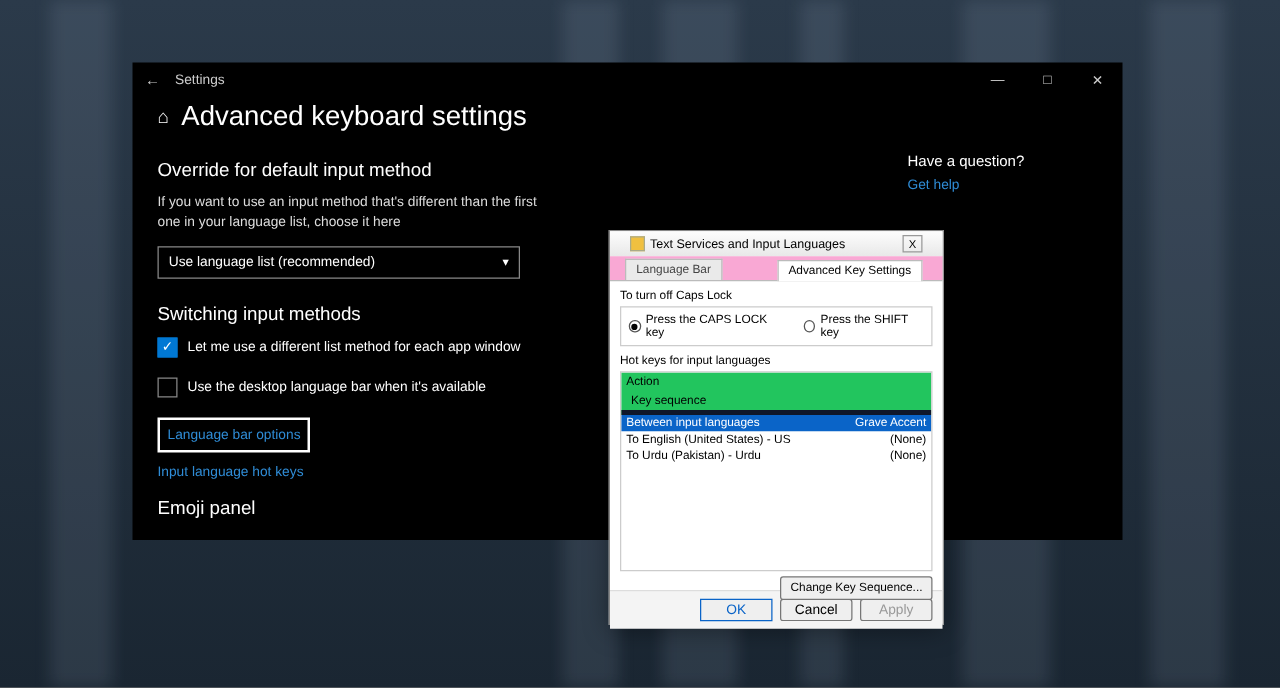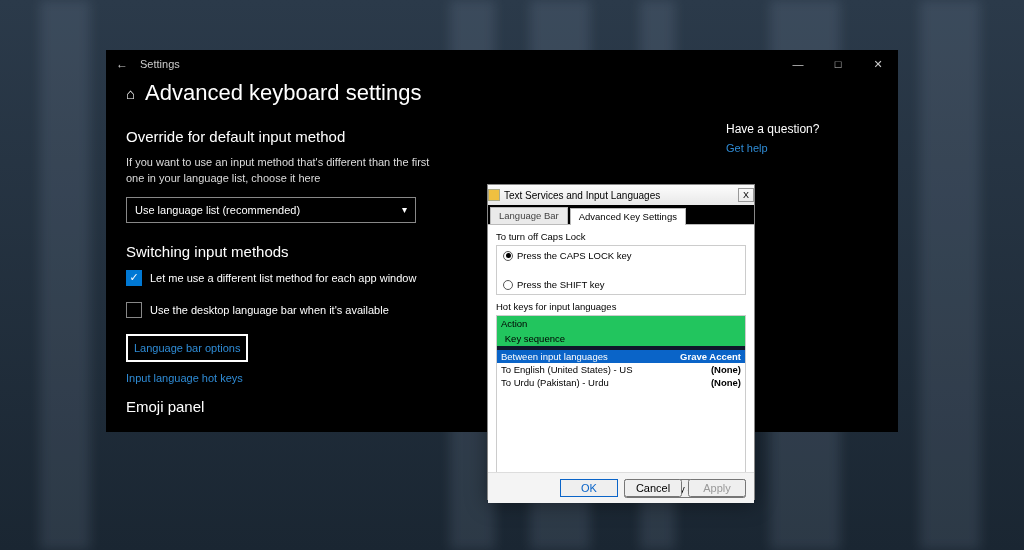--- a/index.html
+++ b/index.html
@@ -62,42 +62,42 @@
     left: 487px; top: 184px;
     width: 268px; height: 316px;
     background: #fff;
     border: 1px solid #888;
     box-shadow: 0 4px 20px rgba(0,0,0,0.4);
     color:#000;
     font-size: 10px;
   }
   .dialog .dtitle {
     background: linear-gradient(to bottom,#fdfdfd,#e8e8e8);
-    height:20px; display:flex; align-items:center; padding:0 0;
+    height:20px; display:flex; align-items:center; padding:0 16px;
     font-size:10px;
   }
   .dialog .dtitle .icon { width:12px;height:12px;background:#f0c040;border:1px solid #aa8; margin-right:4px;}
   .dialog .dtitle .x { margin-left:auto; width:16px;height:14px;border:1px solid #999;display:flex;align-items:center;justify-content:center;font-size:9px;}
-  .tabs { display:flex; height:19px; padding:2px 2px 0 2px; background:#000000;}
+  .tabs { display:flex; height:19px; padding:2px 2px 0 12px; background:#f9a8d4;gap:42px;}
   .tab { border:1px solid #bbb; border-bottom:none; padding:2px 8px 0 8px; font-size:9.5px; background:#f4f4f4; margin-right:2px;}
   .tab.inactive { background:#eaeaea; color:#444;}
   .tab.active { background:#fff; position:relative; top:1px;text-align:center;}
   .tabbody { border-top:1px solid #bbb; padding:6px 8px 4px 8px; background:#fff; height:248px;}
   .grp { margin-bottom:6px;}
   .grplabel { font-size:9.5px; margin-bottom:3px;}
-  .grpinner { border:1px solid #ccc; padding:4px 6px; display:flex; gap:18px; font-size:9.5px;flex-direction:column;}
+  .grpinner { border:1px solid #ccc; padding:4px 6px; display:flex; gap:18px; font-size:9.5px;}
   .radio { display:flex; align-items:center; gap:4px;}
   .radiobtn { width:10px;height:10px;border:1px solid #555;border-radius:50%;display:flex;align-items:center;justify-content:center;}
   .radiobtn.on::after{content:"";width:5px;height:5px;background:#000;border-radius:50%;}
   .table { border:1px solid #ccc; height:160px; overflow:hidden; font-size:9.5px;}
   .thead { display:flex; background:#22c55e; border-bottom:4px solid #0f172a;flex-direction:column;}
   .thead div { padding:2px 4px;}
   .thead .c1{flex:1;} .thead .c2{width:72px;text-align:right;}
   .trow { display:flex; padding:1px 4px;}
-  .trow .c1{flex:1;} .trow .c2{width:72px;text-align:right;font-weight:bold;}
+  .trow .c1{flex:1;} .trow .c2{width:72px;text-align:right;}
   .trow.sel { background:#0a64c8; color:#fff;}
   .changebtn { margin-top:4px; text-align:right;}
   .changebtn button { font-size:9.5px; padding:2px 6px;}
   .dlgbtns { display:flex; justify-content:flex-end; gap:6px; padding:6px 8px; background:#f4f4f4; border-top:1px solid #ddd;}
   .dlgbtns button { width:58px; height:18px; font-size:11px;}
   .dlgbtns button.ok { border:1px solid #0a64c8; color:#0a64c8;}
   .dlgbtns button.apply { color:#999;}
 </style>
 </head>
 <body>

